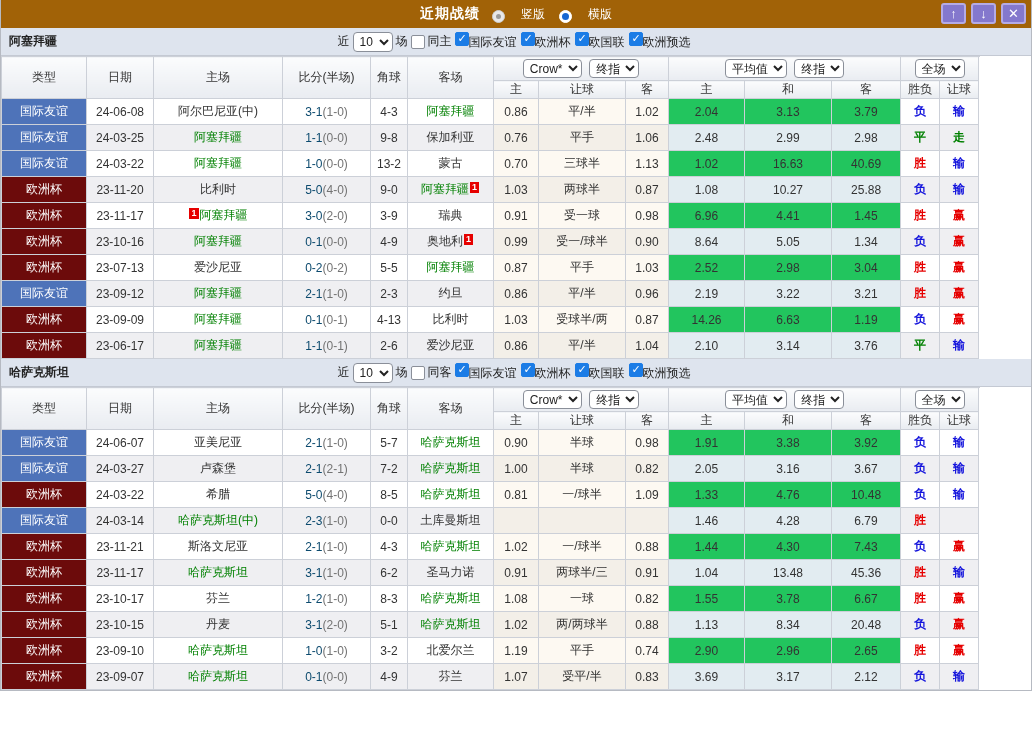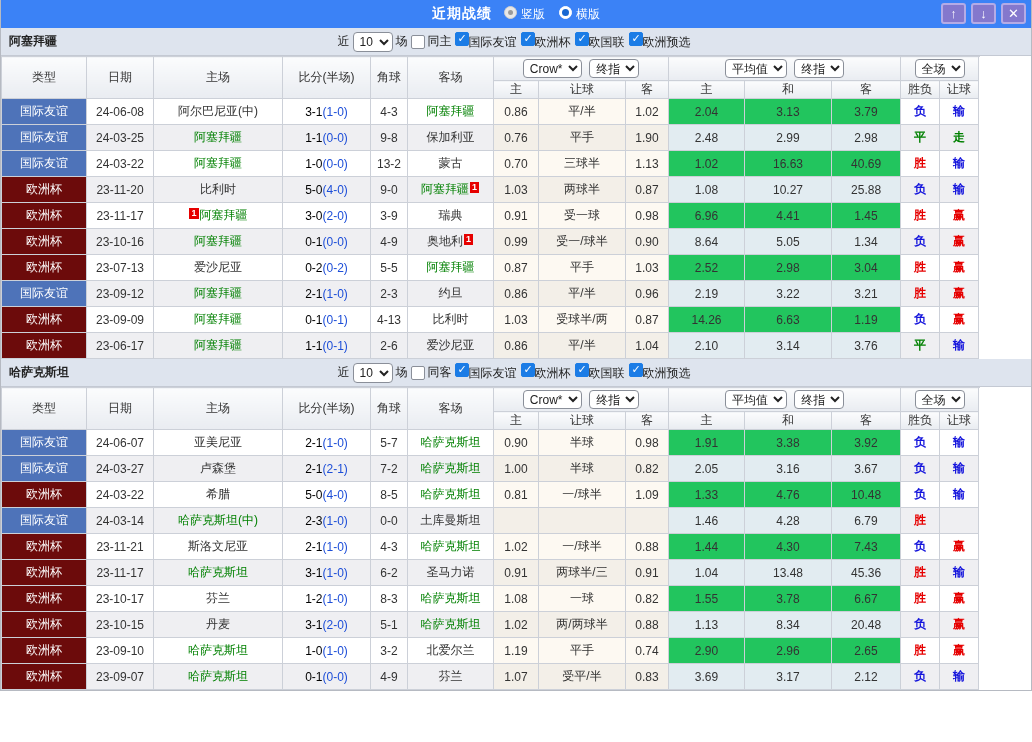--- a/index.html
+++ b/index.html
@@ -4,26 +4,26 @@
 <style>
   * { margin:0; padding:0; box-sizing:border-box; }
   html,body { width:1032px; }
   body {
     font-family:"Liberation Sans","DejaVu Sans",sans-serif;
     font-size:12px; color:#333; background:#fff;
     border-left:1px solid #b6bac2; border-right:1px solid #b6bac2; border-bottom:1px solid #b6bac2;
   }
   
   .titlebar {
-    position:relative; height:28px; background:#3b82f6; color:#fff;
+    position:relative; height:28px; background:#a16207; color:#fff;
     display:flex; align-items:center; justify-content:center; gap:12px;
   }
   .titlebar .title { font-size:14px; font-weight:bold; letter-spacing:1px; }
   .radio-group { display:flex; align-items:center; gap:14px; }
-  .radio-item { display:flex; align-items:flex-start; gap:4px; cursor:pointer; font-size:12px; }
+  .radio-item { display:flex; align-items:flex-end; gap:16px; cursor:pointer; font-size:12px; }
   .radio { position:relative; display:inline-block; width:13px; height:13px; border-radius:50%; background:#e8e8e8; border:1px solid #cfcfcf; }
   .radio::after { content:""; position:absolute; left:3px; top:3px; width:5px; height:5px; border-radius:50%; background:#9a9a9a; }
   .radio.sel { background:#fff; border:1px solid #fff; }
   .radio.sel::after { left:2px; top:2px; width:7px; height:7px; background:#1767d2; }
   .win-btns { position:absolute; right:5px; top:3px; display:flex; gap:5px; }
   .win-btn {
     width:25px; height:21px; background:#8478cd; border:2px solid #b4abe6; border-radius:3px;
     color:#fff; font-size:13px; font-weight:bold; line-height:17px; text-align:center; cursor:pointer;
   }
   
@@ -53,22 +53,22 @@
   td.type { color:#fff; font-size:12px; }
   td.type.blue { background:#4e73b9; }
   td.type.maroon { background:#6c0b0b; }
   tbody tr:nth-child(even) td.type.blue { background:#4e73b9; }
   tbody tr:nth-child(even) td.type.maroon { background:#6c0b0b; }
   td.crow { background:#fdf9f2; }
   tbody tr:nth-child(even) td.crow { background:#f3efe8; }
   td.avg { background:#22c55e; }
   tbody tr:nth-child(even) td.avg { background:#e2ecf1; }
   .green { color:#008000; }
-  .sc { color:#000000; }
-  .hf { color:#1d4ed8; }
+  .sc { color:#0c4a6e; }
+  .hf { color:#737373; }
   .card {
     display:inline-block; background:#e60000; color:#fff; font-size:9px; line-height:11px;
     padding:0 2px; vertical-align:top; margin:1px 1px 0 1px; font-weight:bold;
   }
   .res-r { color:#e60000; }
   .res-b { color:#1414dc; }
   .res-g { color:#008000; }
   td.resc { font-weight:bold; }
   
   .summary { height:26px; line-height:25px; text-align:center; border-bottom:1px solid #c4c9d3; background:#fff; color:#333; }
@@ -179,21 +179,21 @@
           </tr>
           <tr>
             <td class="type blue">国际友谊</td>
             <td>24-03-25</td>
             <td><span class="green">阿塞拜疆</span></td>
             <td><span class="sc">1-1</span><span class="hf">(0-0)</span></td>
             <td>9-8</td>
             <td><span>保加利亚</span></td>
             <td class="crow">0.76</td>
             <td class="crow">平手</td>
-            <td class="crow">1.90</td>
+            <td class="crow">1.06</td>
             <td class="avg">2.48</td>
             <td class="avg">2.99</td>
             <td class="avg">2.98</td>
             <td class="resc res-g">平</td>
             <td class="resc res-g">走</td>
             <td class="resc res-g">走</td>
           </tr>
           <tr>
             <td class="type blue">国际友谊</td>
             <td>24-03-22</td>

